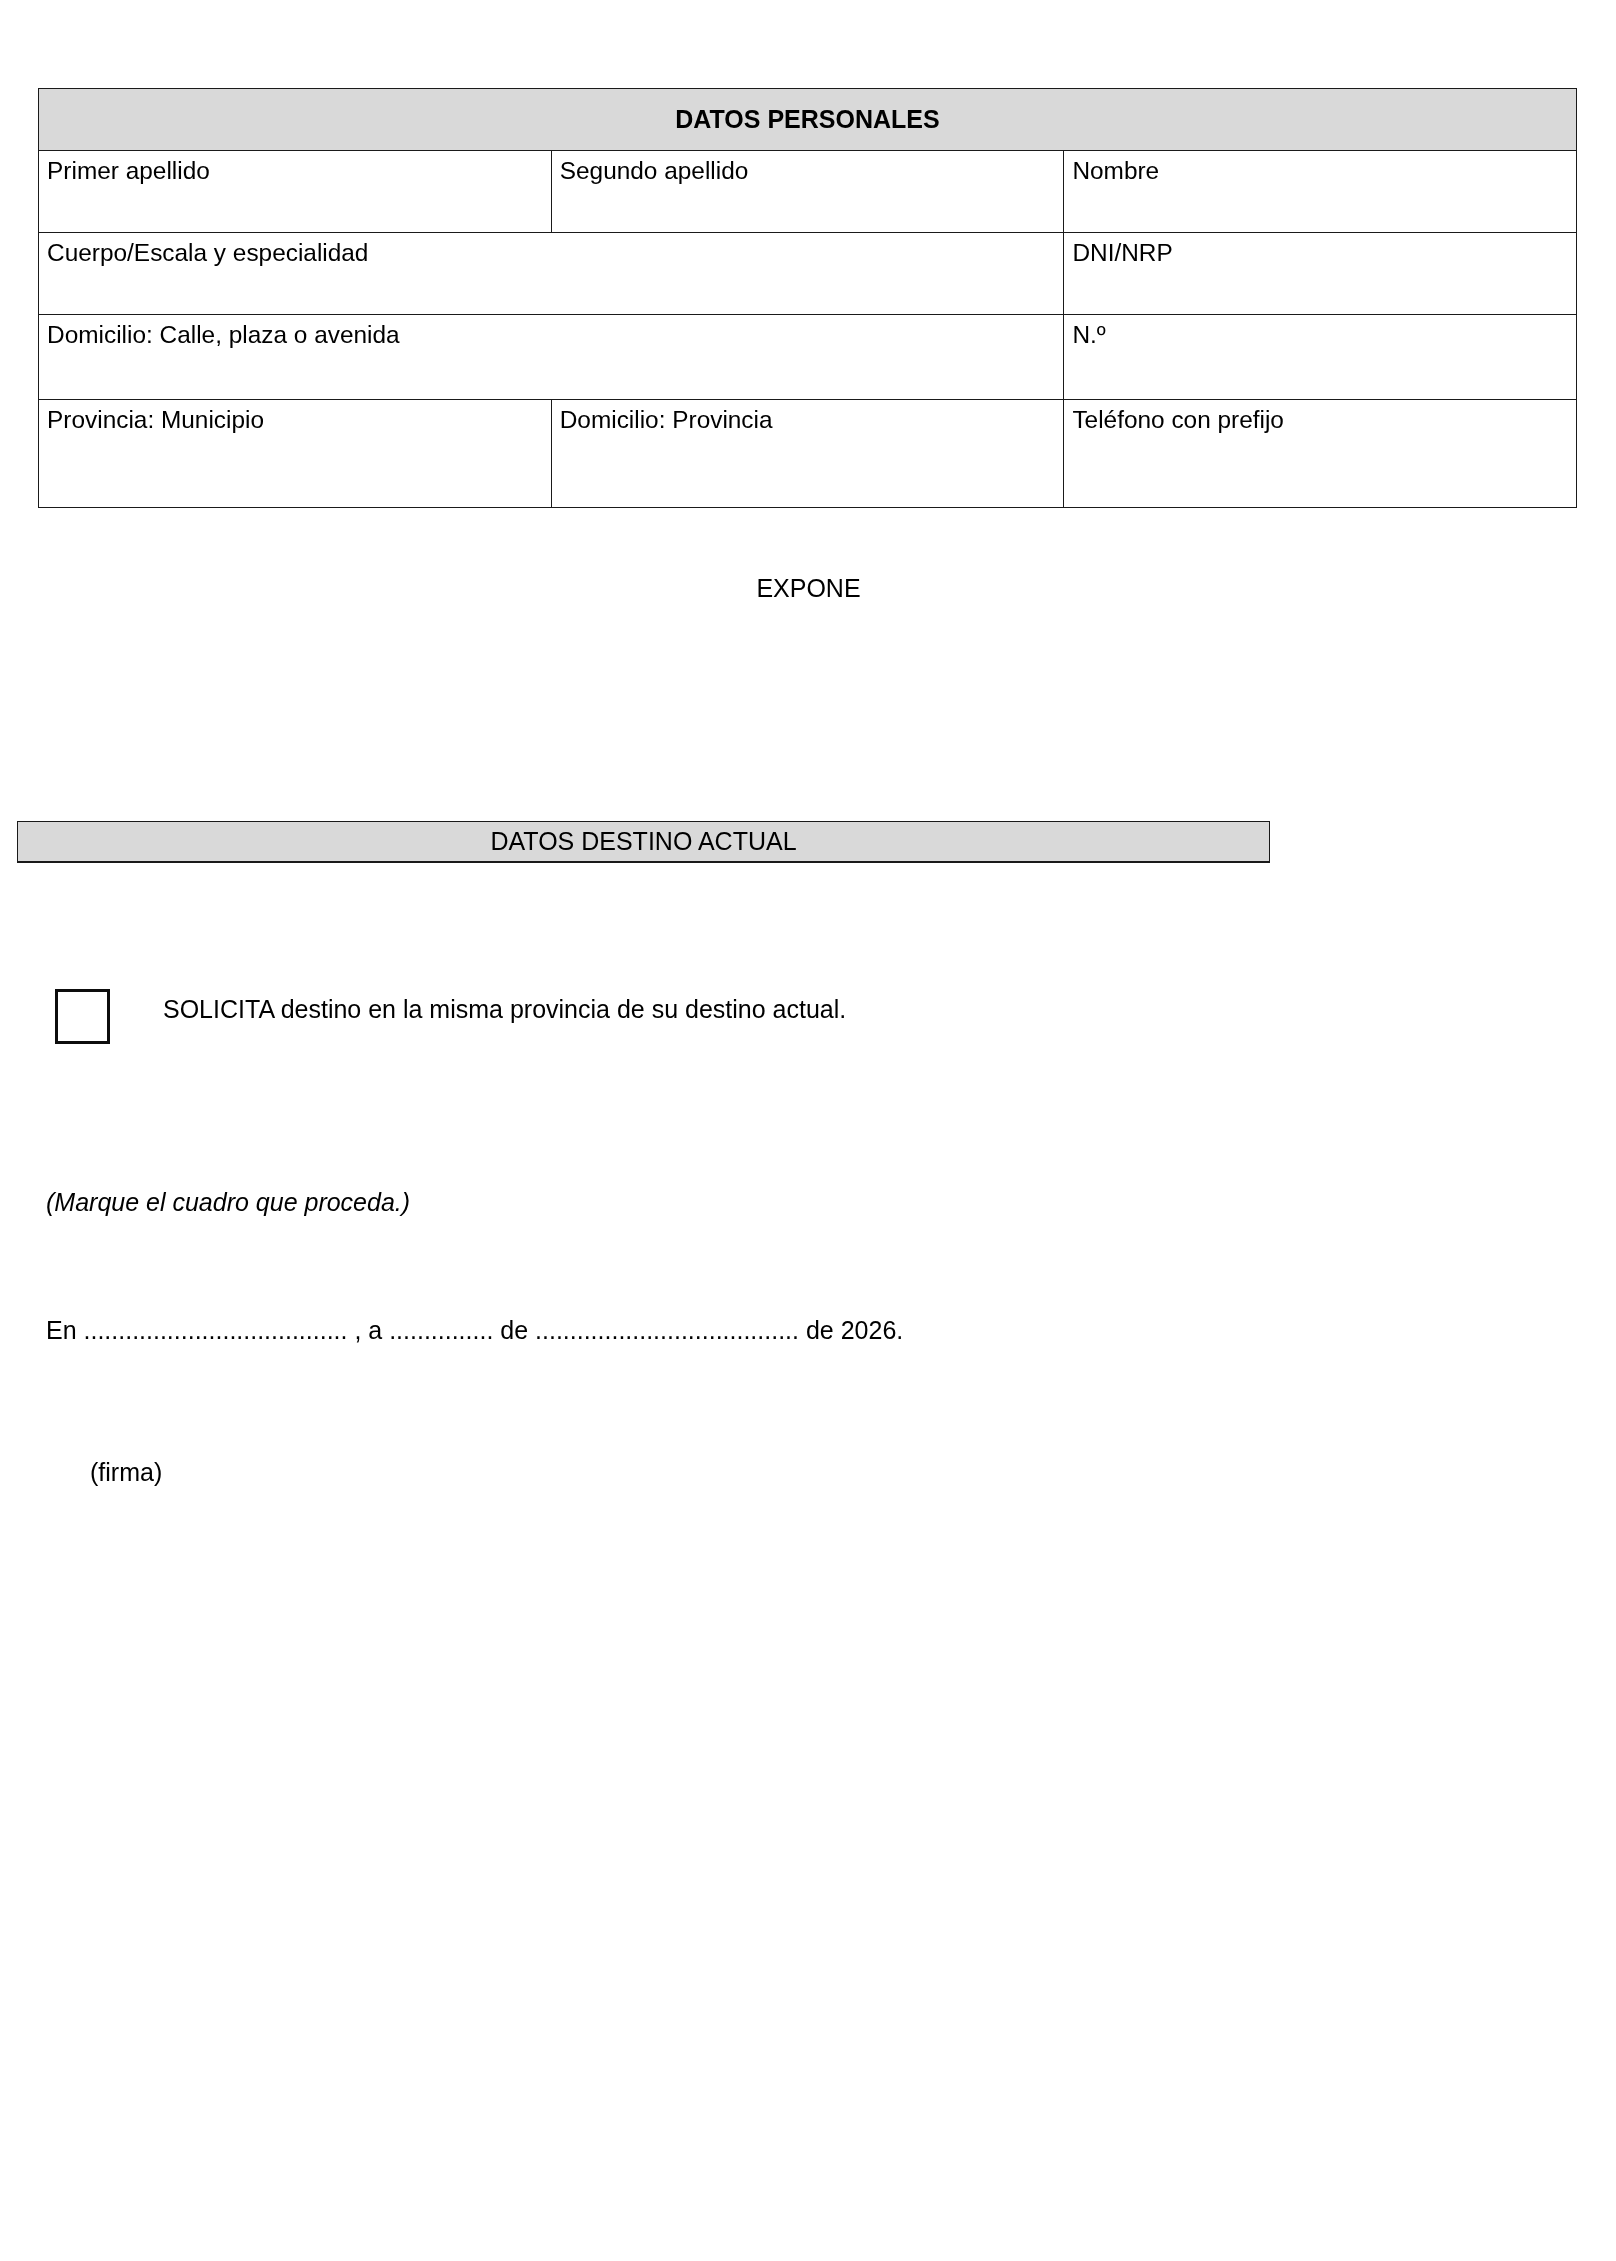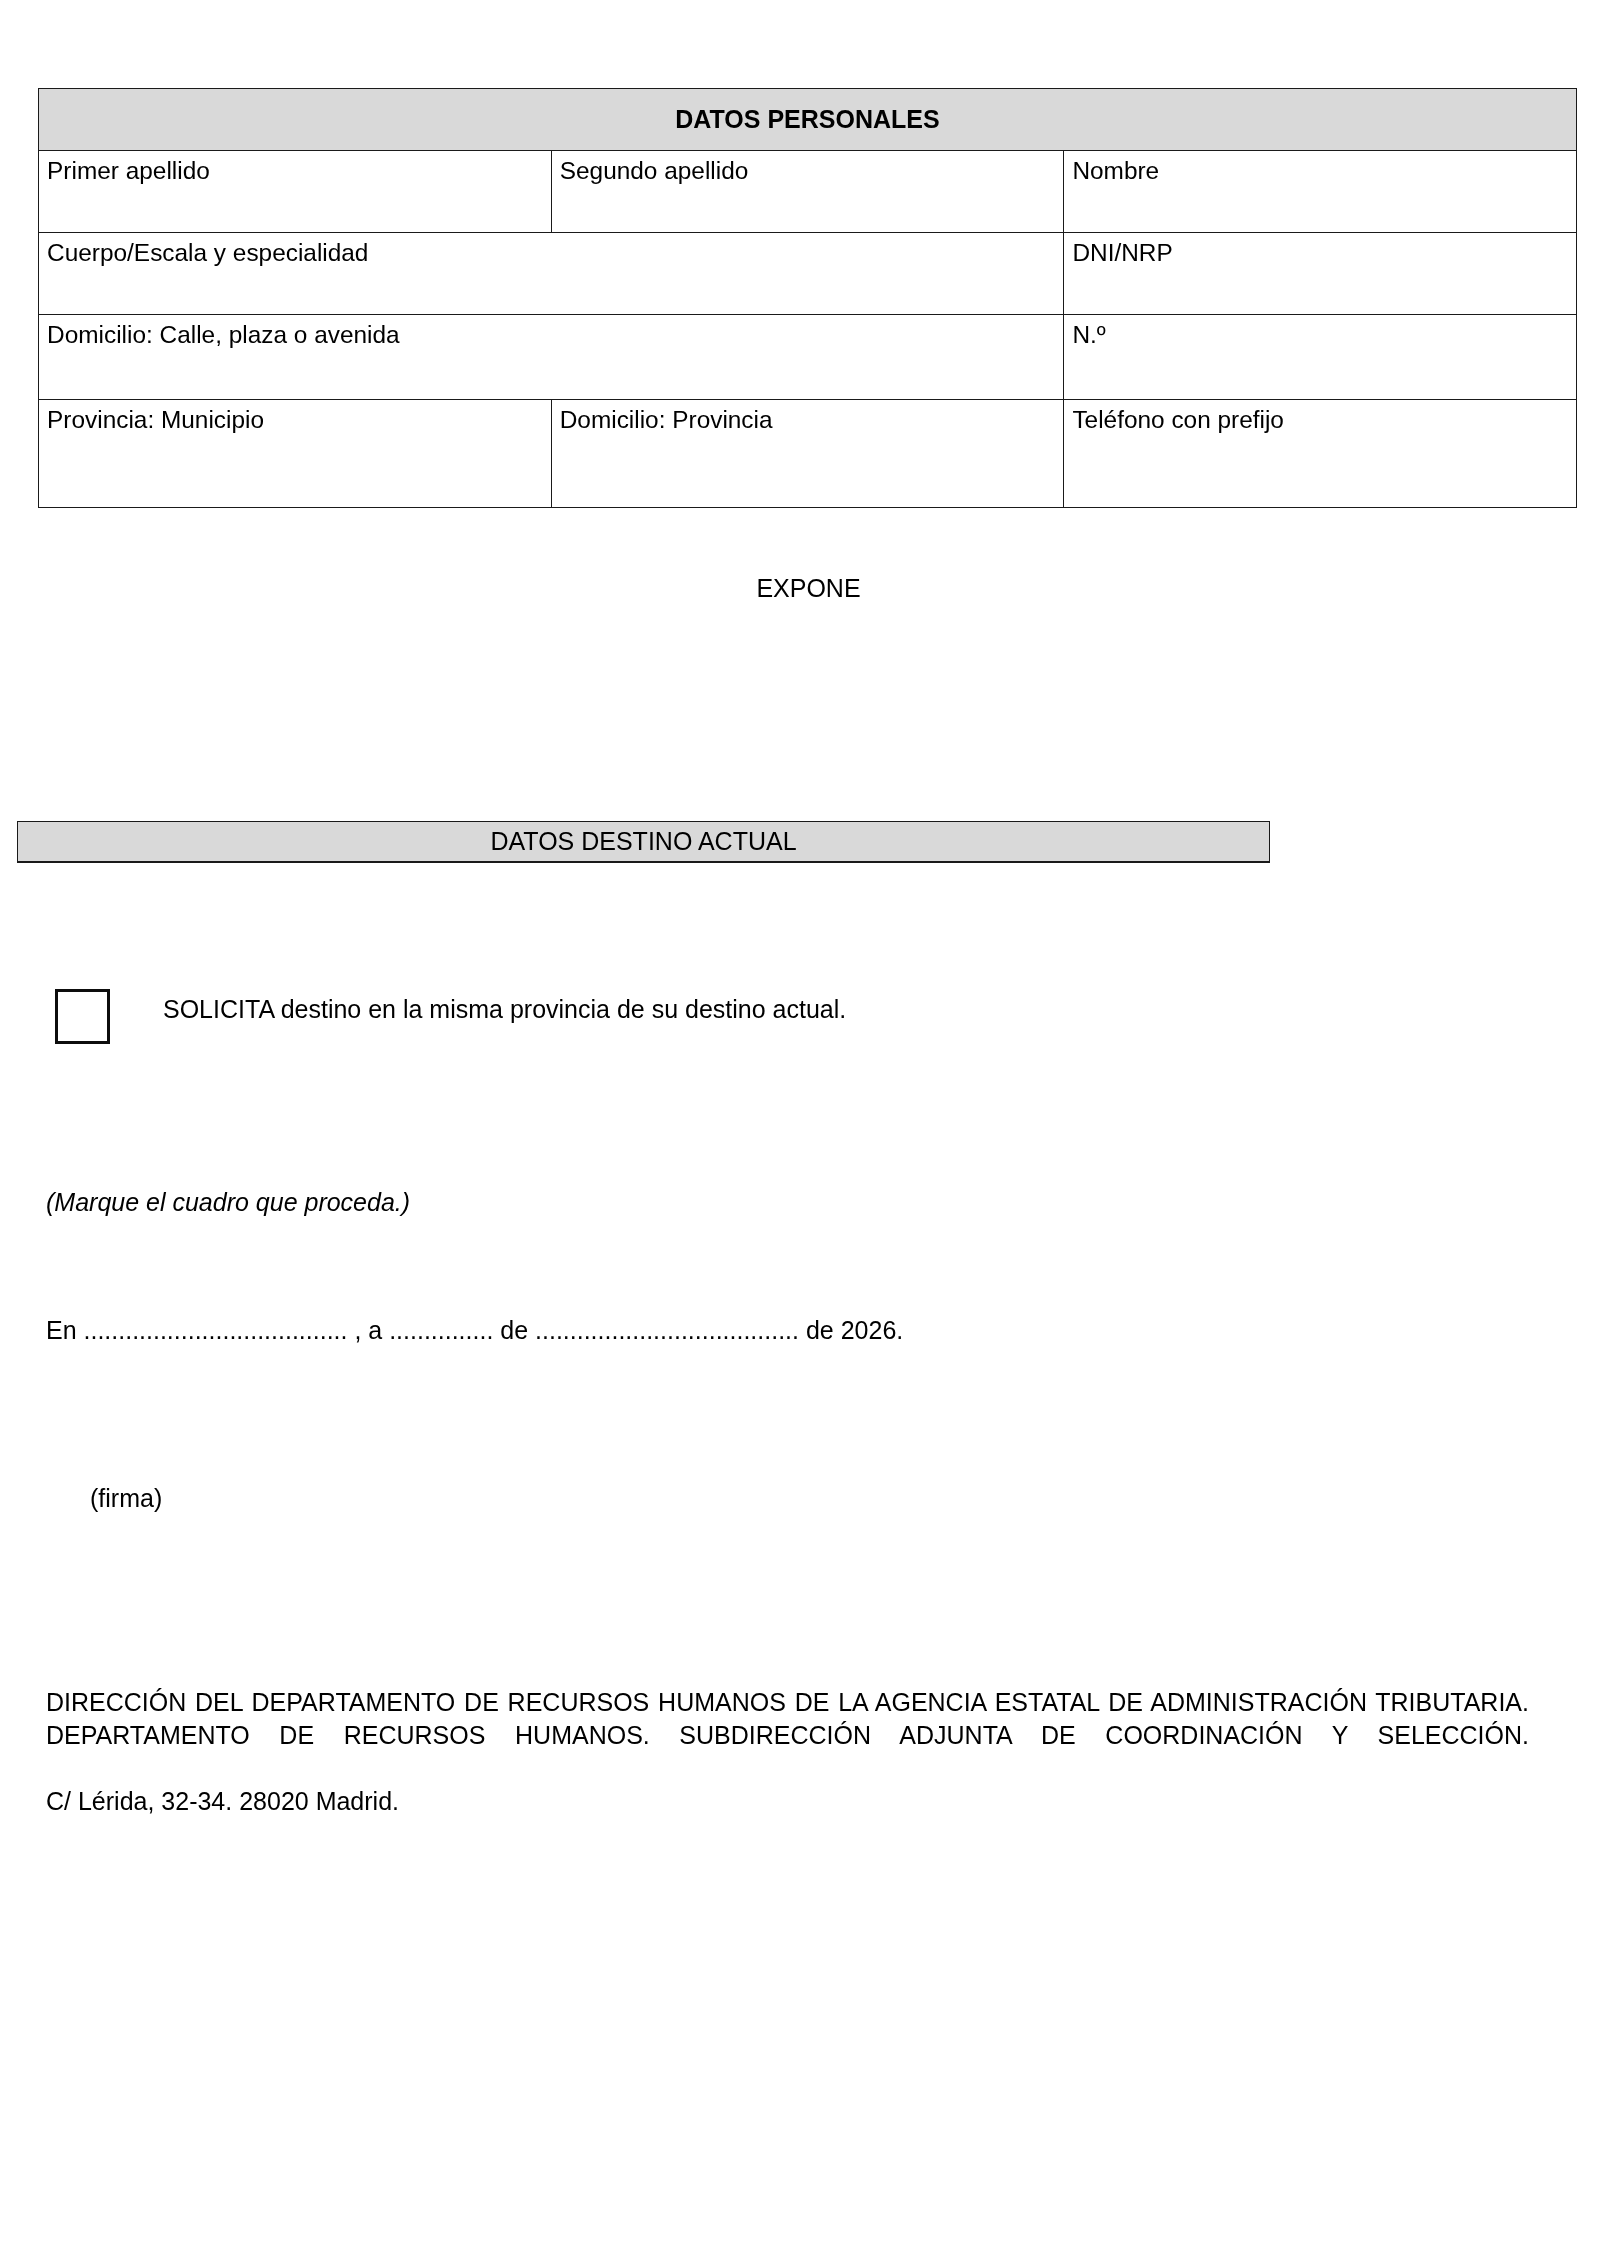--- a/index.html
+++ b/index.html
@@ -141,21 +141,20 @@
     top: 1316px;
     font-size: 25px;
     white-space: nowrap;
   }
 
   .firma {
     position: absolute;
     left: 90px;
     top: 1458px;
     font-size: 25px;
-    margin-top: 26px;
   }
 
   
   .footer-block {
     position: absolute;
     left: 46px;
     top: 1686px;
     width: 1483px;
     font-size: 25px;
     line-height: 33px;
@@ -216,19 +215,15 @@
     <div class="option-label">SOLICITA destino en la misma provincia de su destino actual.</div>
   </div>
 
 
   <div class="marque-note">(Marque el cuadro que proceda.)</div>
 
   <div class="date-line">En  ...................................... , a ............... de  ...................................... de 2026.</div>
 
   <div class="firma">(firma)</div>
 
-  <div class="footer-block">
-    <div class="footer-dir">DIRECCIÓN DEL DEPARTAMENTO DE RECURSOS HUMANOS DE LA AGENCIA ESTATAL DE ADMINISTRACIÓN TRIBUTARIA. DEPARTAMENTO DE RECURSOS HUMANOS. SUBDIRECCIÓN ADJUNTA DE COORDINACIÓN Y SELECCIÓN.</div>
-    <div class="footer-street">C/ Lérida, 32-34. 28020 Madrid.</div>
-  </div>
 
 </div>
 
 
 </body></html>

